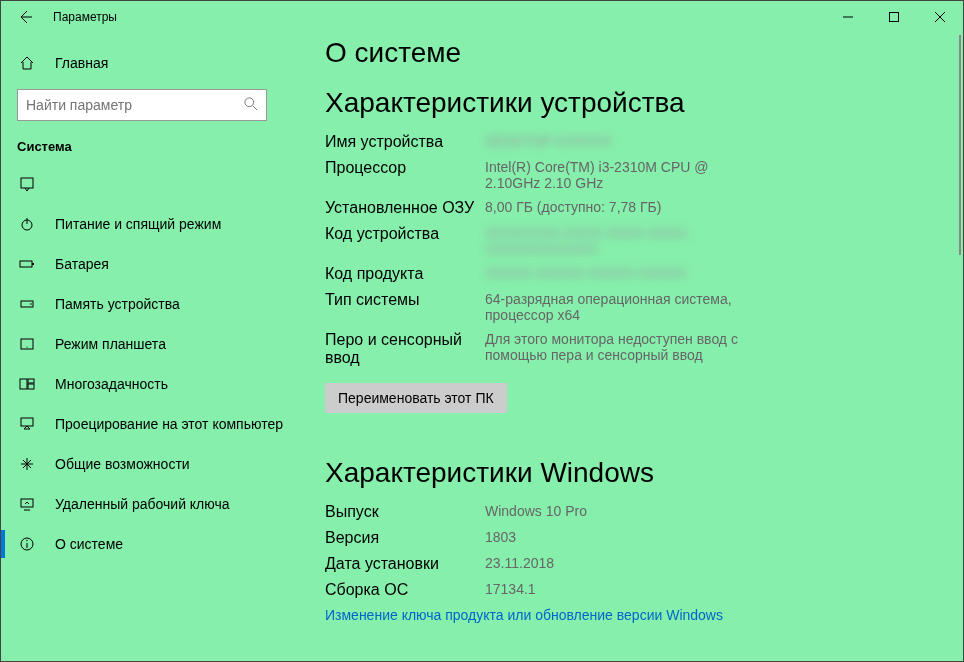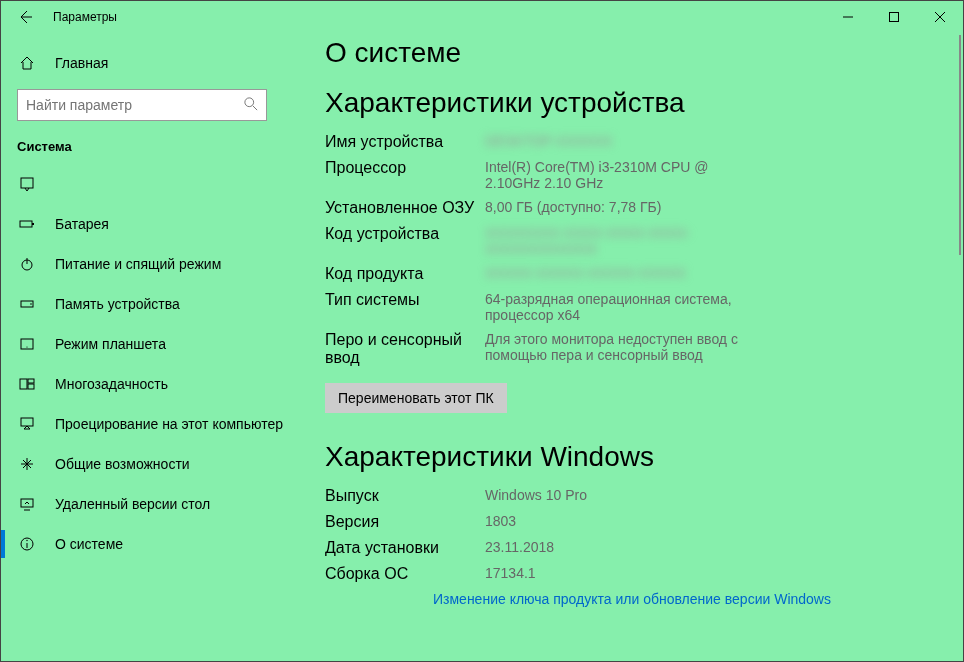--- a/index.html
+++ b/index.html
@@ -26,22 +26,22 @@
 .nav-item .icon { width: 20px; display: flex; justify-content: center; color: #000; }
 .nav-item .label { margin-left: 18px; font-size: 14px; }
 .nav-item.active::before { content: ""; position: absolute; left: 0; top: 6px; bottom: 6px; width: 4px; background: #0078d7; }
 .content { flex: 1; padding: 4px 24px 0 24px; overflow: hidden; position: relative; }
 h1.page-title { font-size: 28px; font-weight: 400; margin-bottom: 18px; }
 h2.sub-title { font-size: 28px; font-weight: 400; margin-bottom: 14px; }
 .spec-row { display: flex; margin-bottom: 8px; }
 .spec-key { width: 160px; font-size: 16px; color: #000; flex-shrink: 0; }
 .spec-val { font-size: 14px; color: #666; max-width: 260px; }
 .spec-val.blur { filter: blur(4px); color: #999; }
-.rename-btn { display: inline-block; background: #ccc; border: 1px solid #ccc; padding: 6px 12px; font-size: 14px; cursor: pointer; margin-top: 8px; margin-bottom: 28px; font-family: inherit; }
-.link { color: #0066cc; cursor: pointer; font-size: 14px; margin-top: 8px; text-align: center; }
+.rename-btn { display: inline-block; background: #ccc; border: 1px solid #ccc; padding: 6px 12px; font-size: 14px; cursor: pointer; margin-top: 8px; margin-bottom: 44px; font-family: inherit; }
+.link { color: #0066cc; cursor: pointer; font-size: 14px; margin-top: 8px; }
 .scrollbar-track { position: absolute; right: 2px; top: 0; bottom: 0; width: 6px; }
 .scrollbar-thumb { position: absolute; right: 0; top: 2px; width: 2px; height: 220px; background: #888; }
 </style>
 </head>
 <body>
 
 <div class="window">
   <div class="titlebar">
     <div class="back-btn">
       <svg width="16" height="16" viewBox="0 0 16 16">
@@ -95,34 +95,34 @@
           <span class="icon">
               <svg width="16" height="16" viewBox="0 0 16 16">
                 <rect x="2" y="2" width="12" height="10" stroke="#000" fill="none"></rect>
                 <path d="M6 12 L8 15 L10 12" stroke="#000" fill="none"></path>
               </svg>
             </span>
         </div>
         <div class="nav-item">
           <span class="icon">
               <svg width="16" height="16" viewBox="0 0 16 16">
+                <circle cx="8" cy="9" r="5" stroke="#000" fill="none"></circle>
+                <line x1="8" y1="2" x2="8" y2="8" stroke="#000"></line>
+              </svg>
+            </span>
+          <span class="label">Питание и спящий режим</span>
+        </div>
+        <div class="nav-item">
+          <span class="icon">
+              <svg width="16" height="16" viewBox="0 0 16 16">
                 <rect x="1" y="5" width="12" height="6" stroke="#000" fill="none"></rect>
                 <rect x="13" y="7" width="2" height="2" fill="#000"></rect>
               </svg>
             </span>
           <span class="label">Батарея</span>
-        </div>
-        <div class="nav-item">
-          <span class="icon">
-              <svg width="16" height="16" viewBox="0 0 16 16">
-                <circle cx="8" cy="9" r="5" stroke="#000" fill="none"></circle>
-                <line x1="8" y1="2" x2="8" y2="8" stroke="#000"></line>
-              </svg>
-            </span>
-          <span class="label">Питание и спящий режим</span>
         </div>
         <div class="nav-item">
           <span class="icon">
               <svg width="16" height="16" viewBox="0 0 16 16">
                 <rect x="2" y="5" width="12" height="6" stroke="#000" fill="none"></rect>
                 <circle cx="12" cy="8" r="0.8" fill="#000"></circle>
               </svg>
             </span>
           <span class="label">Память устройства</span>
         </div>
@@ -163,21 +163,21 @@
           <span class="label">Общие возможности</span>
         </div>
         <div class="nav-item">
           <span class="icon">
               <svg width="16" height="16" viewBox="0 0 16 16">
                 <rect x="2" y="3" width="12" height="8" stroke="#000" fill="none"></rect>
                 <path d="M6 8 L8 6 L10 8" stroke="#000" fill="none"></path>
                 <line x1="5" y1="14" x2="11" y2="14" stroke="#000"></line>
               </svg>
             </span>
-          <span class="label">Удаленный версии стол</span>
+          <span class="label">Удаленный рабочий ключа</span>
         </div>
         <div class="nav-item active">
           <span class="icon">
               <svg width="16" height="16" viewBox="0 0 16 16">
                 <circle cx="8" cy="8" r="6" stroke="#000" fill="none"></circle>
                 <line x1="8" y1="7" x2="8" y2="12" stroke="#000"></line>
                 <circle cx="8" cy="4.5" r="0.7" fill="#000"></circle>
               </svg>
             </span>
           <span class="label">О системе</span>

